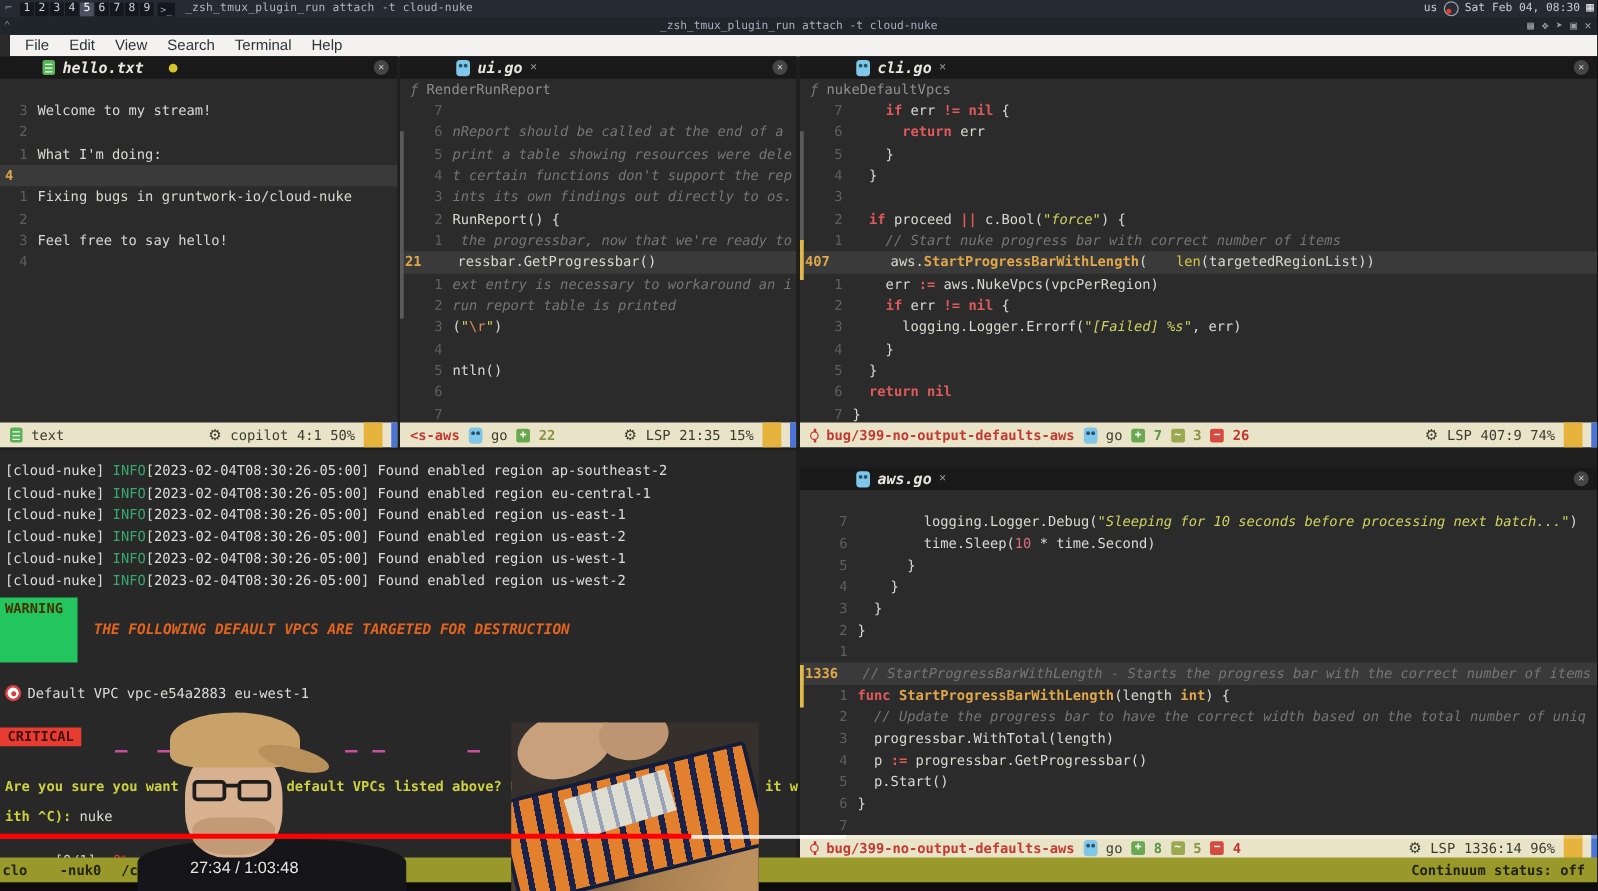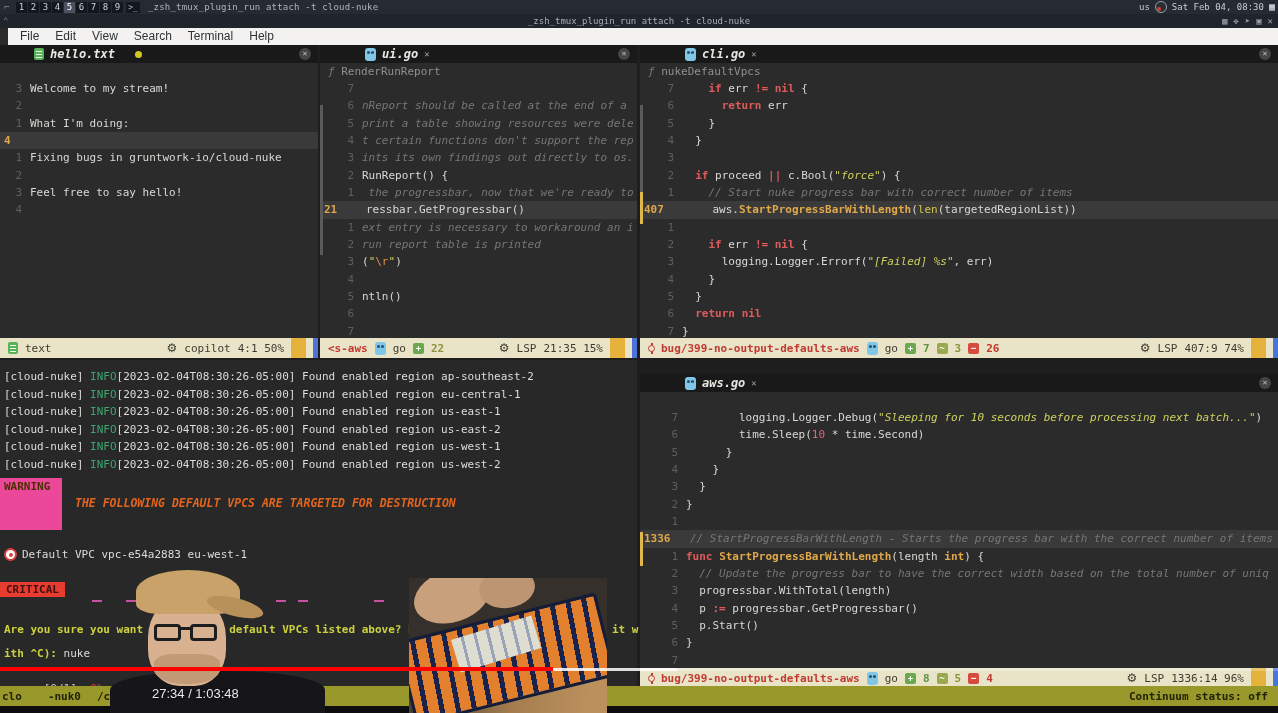--- a/index.html
+++ b/index.html
@@ -62,42 +62,42 @@
   .p-aws .line .ln{width:38px;flex:0 0 38px;}
   .line .lc{white-space:pre;}
   .line.cur{background:#3a3a3a;}
   .line.cur .ln{text-align:left;padding-left:4px;color:#e0a84a;font-weight:bold;}
   .cm{color:#767676;font-style:italic;}
   .w{color:#d8d8d4;}
   .k{color:#e05a5a;font-weight:bold;}
   .s{color:#cdd15e;font-style:italic;}
   .esc{color:#e08c4a;}
   .f{color:#e0a84a;font-weight:bold;}
-  .y{color:#d5c44a;}
+  .y{color:#d5c44a;margin-left:23px;}
   .n{color:#d86a7a;}
   .vstrip{position:absolute;left:0;width:3px;background:#5a5a5a;}
   .vstrip.yel{background:#e0b84a;}
   
   .statusbar{position:absolute;left:0;right:0;bottom:0;height:20px;background:#e9e4c8;display:flex;
              align-items:center;gap:7px;font-size:11px;color:#3c3c2e;padding-left:8px;}
   .branch{color:#c23a32;font-weight:bold;display:flex;align-items:center;gap:4px;}
   .brico{width:9px;height:11px;position:relative;}
   .brico::before{content:"";position:absolute;left:3px;top:0;width:2px;height:11px;background:#c23a32;}
   .brico::after{content:"";position:absolute;left:0;top:2px;width:5px;height:5px;border:1.5px solid #c23a32;border-radius:50%;background:#e9e4c8;}
   .dic{width:11px;height:11px;border-radius:2px;color:#fff;font-size:9px;font-weight:bold;line-height:11px;text-align:center;}
   .dic.add{background:#6aa84f;} .dic.chg{background:#9aa84f;} .dic.rem{background:#d54b3f;}
   .dnum.add{color:#5d9245;font-weight:bold;} .dnum.chg{color:#8a9440;font-weight:bold;text-align:center;} .dnum.rem{color:#c0362c;font-weight:bold;}
   .sp{flex:1;}
   .gear{font-family:"DejaVu Sans",sans-serif;font-size:12px;color:#3c3c2e;}
   .ys{width:15px;height:20px;background:#e5b23c;} .bs{width:5px;height:20px;background:#4a74d8;}
   
   .term{position:absolute;left:0;top:360px;width:637px;height:326px;background:#282828;font-size:11px;}
   .loglines{padding:8px 0 0 4px;line-height:17.6px;white-space:pre;}
   .lpfx{color:#dcdcda;} .llvl{color:#3aa76d;} .lts{color:#dcdcda;} .lmsg{color:#dcdcda;}
-  .t-warn{position:absolute;left:0;top:118px;width:62px;height:52px;background:#ec4899;
+  .t-warn{position:absolute;left:0;top:118px;width:62px;height:52px;background:#22c55e;
           color:#4a3000;font-weight:bold;font-size:11px;padding:2px 0 0 4px;box-sizing:border-box;}
   .t-warntext{position:absolute;left:75px;top:136px;color:#e2641e;font-weight:bold;font-style:italic;font-size:11.5px;}
   .t-vpc{position:absolute;left:4px;top:188px;display:flex;align-items:center;gap:5px;color:#dcdcda;}
   .tgtico{width:13px;height:13px;border-radius:50%;background:#fff;border:2px solid #d84040;position:relative;box-sizing:border-box;}
   .tgtico::after{content:"";position:absolute;left:2.5px;top:2.5px;width:4px;height:4px;border-radius:50%;background:#d84040;}
   .t-crit{position:absolute;left:0;top:222px;background:#e83c30;color:#401010;font-weight:bold;
           font-size:11px;padding:1px 6px;}
   .dash{position:absolute;top:240px;width:10px;height:2px;background:#c850a0;}
   .t-prompt1{position:absolute;left:4px;top:263px;height:17px;}
   .t-prompt2{position:absolute;left:4px;top:287px;height:17px;}
@@ -301,21 +301,21 @@
     <div class="crumb">nukeDefaultVpcs</div>
     <div class="pane-body">
         <div class="line"><span class="ln">7</span><span class="lc"><span class="w">    </span><span class="k">if</span><span class="w"> err </span><span class="k">!=</span><span class="w"> </span><span class="k">nil</span><span class="w"> {</span></span></div>
         <div class="line"><span class="ln">6</span><span class="lc"><span class="w">      </span><span class="k">return</span><span class="w"> err</span></span></div>
         <div class="line"><span class="ln">5</span><span class="lc"><span class="w">    }</span></span></div>
         <div class="line"><span class="ln">4</span><span class="lc"><span class="w">  }</span></span></div>
         <div class="line"><span class="ln">3</span><span class="lc"></span></div>
         <div class="line"><span class="ln">2</span><span class="lc"><span class="w">  </span><span class="k">if</span><span class="w"> proceed </span><span class="k">||</span><span class="w"> c.Bool(</span><span class="s">"force"</span><span class="w">) {</span></span></div>
         <div class="line"><span class="ln">1</span><span class="lc"><span class="cm">    // Start nuke progress bar with correct number of items</span></span></div>
         <div class="line cur"><span class="ln">407</span><span class="lc"><span class="w">    aws.</span><span class="f">StartProgressBarWithLength</span><span class="w">(</span><span class="y">len</span><span class="w">(targetedRegionList))</span></span></div>
-        <div class="line"><span class="ln">1</span></div>
+        <div class="line"><span class="ln">1</span><span class="lc"><span class="w">    err </span><span class="k">:=</span><span class="w"> aws.NukeVpcs(vpcPerRegion)</span></span></div>
         <div class="line"><span class="ln">2</span><span class="lc"><span class="w">    </span><span class="k">if</span><span class="w"> err </span><span class="k">!=</span><span class="w"> </span><span class="k">nil</span><span class="w"> {</span></span></div>
         <div class="line"><span class="ln">3</span><span class="lc"><span class="w">      logging.Logger.Errorf(</span><span class="s">"[Failed] %s"</span><span class="w">, err)</span></span></div>
         <div class="line"><span class="ln">4</span><span class="lc"><span class="w">    }</span></span></div>
         <div class="line"><span class="ln">5</span><span class="lc"><span class="w">  }</span></span></div>
         <div class="line"><span class="ln">6</span><span class="lc"><span class="w">  </span><span class="k">return</span><span class="w"> </span><span class="k">nil</span></span></div>
         <div class="line"><span class="ln">7</span><span class="lc"><span class="w">}</span></span></div>
       </div>
     <div class="vstrip" style="top:60px;height:90px;"></div>
     <div class="vstrip yel" style="top:147px;height:32px;"></div>
     <div class="statusbar">

